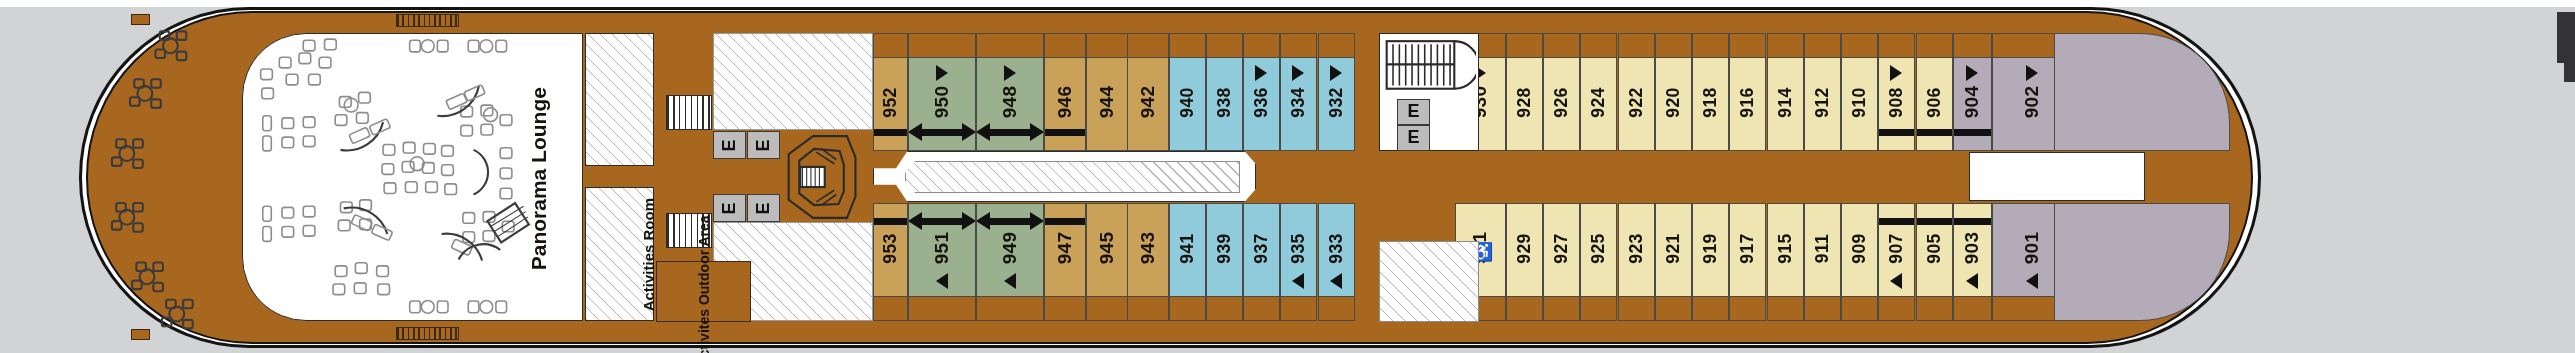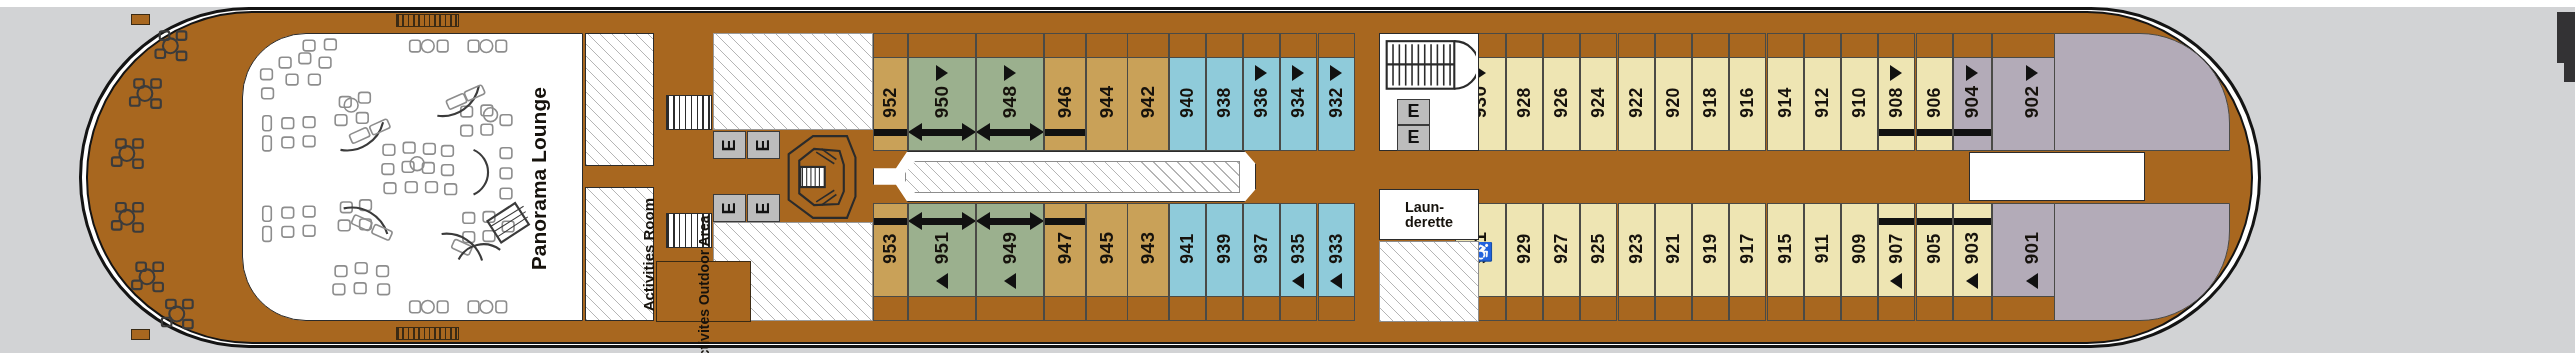--- a/index.html
+++ b/index.html
@@ -709,27 +709,20 @@
       </div>
       <div class="abs bowshade" style="left: 2054px; top: 33px; width: 176px; height: 118px; border-radius: 0px 90px 0px 0px;"></div>
       <div class="abs bowshade" style="left: 2054px; top: 203px; width: 176px; height: 118px; border-radius: 0px 0px 90px;"></div>
     </div>
 
   <div class="abs" style="left:873px;top:151px;width:383px;height:51px;background:#ffffff;border:1.6px solid #2b2b2b;
        clip-path:polygon(0 34%,6% 34%,9% 0,97% 0,100% 26%,100% 74%,97% 100%,9% 100%,6% 66%,0 66%);"></div>
   <div class="abs hatch" style="left:905px;top:161px;width:335px;height:32px;background-color:#fff;border:1.1px solid #8d8d8d;
        clip-path:polygon(3% 0,100% 0,100% 100%,3% 100%,0 62%,0 38%);"></div>
 
-  <div class="abs" style="left:1379px;top:189px;width:100px;height:51px;background:#ffffff;border:1.6px solid #2b2b2b;
-       display:flex;align-items:center;justify-content:center;">
-    <div class="lbl" style="font-size:14.4px;line-height:1.04;text-align:left;">
-      <div>Laun-</div>
-      <div>derette</div>
-    </div>
-  </div>
   <div class="abs hatch" style="left:1379px;top:241px;width:100px;height:81px;background-color:#fff;border:1.1px solid #8d8d8d;"></div>
 
   <div class="abs" style="left:1379px;top:33px;width:100px;height:118px;background:#ffffff;border:1.6px solid #2b2b2b;"></div>
   <svg class="abs" style="left:1384px;top:38px;width:92px;height:56px;" viewBox="0 0 172 106" width="92" height="56">
     <g fill="none" stroke="#2b2b2b" stroke-width="4">
       <rect x="4" y="6" width="128" height="90"></rect>
       <path d="M132 6 A46 45 0 0 1 132 96"></path>
       <g stroke-width="3">
         <line x1="16" y1="12" x2="16" y2="90"></line>
           <line x1="28" y1="12" x2="28" y2="90"></line>

